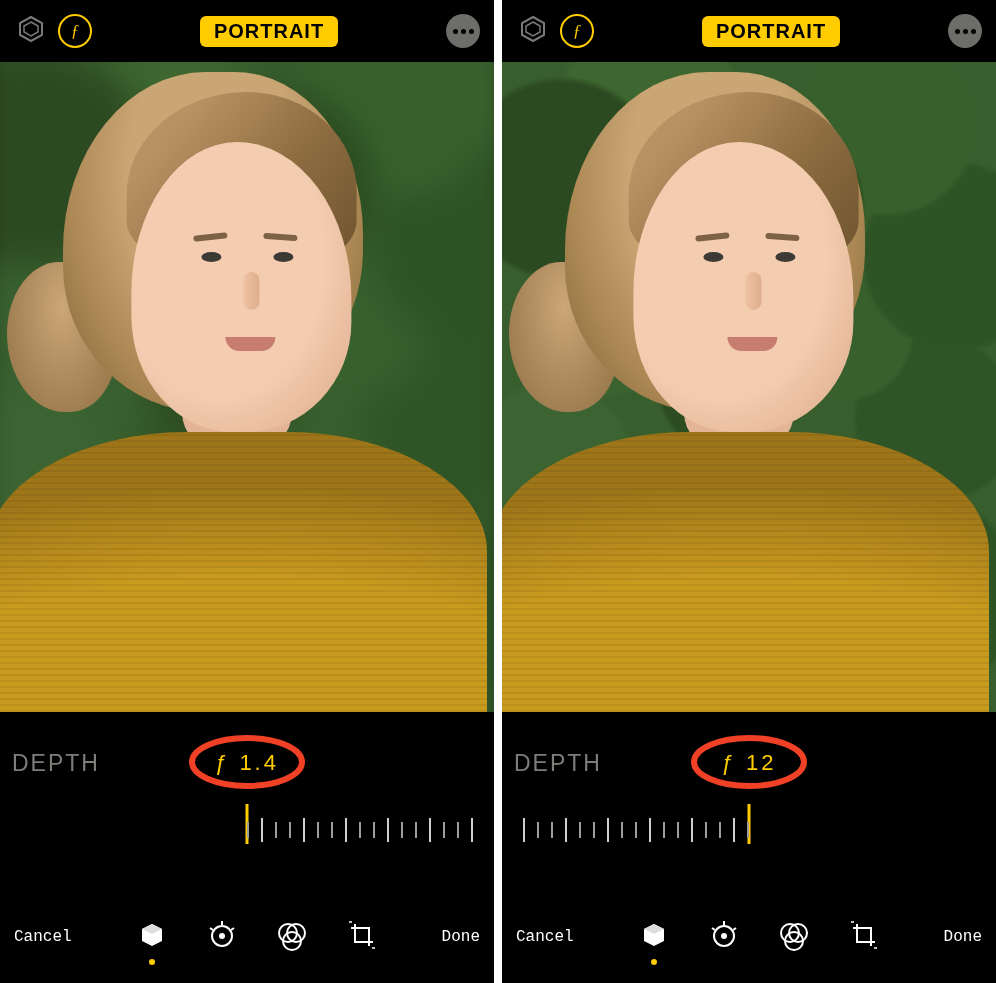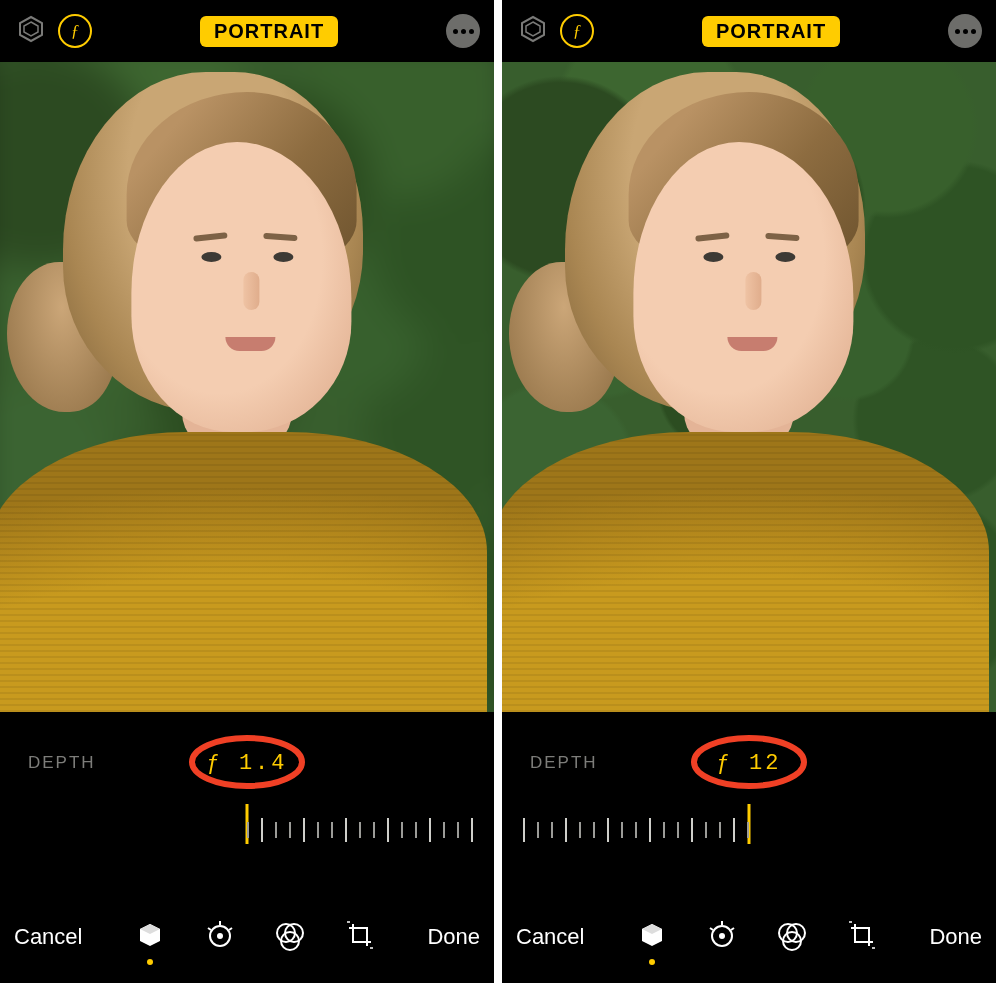--- a/index.html
+++ b/index.html
@@ -153,28 +153,28 @@
     flex: 1;
     display: flex;
     flex-direction: column;
     padding: 0 10px;
   }
   .depth-row {
     display:flex; align-items:center; position:relative;
     margin-top: 28px; height: 46px;
   }
   .depth-label {
-    color:#7d7d7a; font-size:17px; letter-spacing:2px;
-    margin-left: 18px;
+    color:#7d7d7a; font-size:23px; letter-spacing:2px;
+    margin-left: 2px;
     text-align: center;
   }
   .fvalue {
     position:absolute; left:50%; transform:translateX(-50%);
     color:#ffcc00; font-size:22px; letter-spacing:3px;
-    font-family: Liberation Mono, monospace;
+    font-family: Liberation Sans, sans-serif;
   }
   .annot {
     position:absolute; left:50%; top:50%;
     pointer-events:none;
     transform: translate(-50%,-50%);
   }
   .annot svg { display:block; }
   .slider {
     position: relative;
     height: 60px;
@@ -189,21 +189,21 @@
   .marker {
     position:absolute; top:8px; width:3px; height:40px; background:#ffcc00;
     transform: translateX(-50%);
   }
   
   .bottom {
     height: 82px;
     display:flex; align-items:center; justify-content:space-between;
     padding: 0 14px 10px;
   }
-  .txtbtn { font-size:22px; color:#fff; cursor:pointer; }
+  .txtbtn { font-size:16px; color:#fff; cursor:pointer;font-family:Liberation Mono, monospace; }
   .txtbtn.done { color:#ffffff; }
   .toolrow {
     display:flex; gap:30px; align-items:center;
   }
   .toolbtn { width:40px; height:40px; color:#fff; cursor:pointer;
              display:flex; align-items:center; justify-content:center; position:relative; }
   .tool-dot { width:6px; height:6px; border-radius:50%; background:#ffcc00;
               position:absolute; bottom:-8px; left:50%; transform:translateX(-50%); }
 </style>
 </head>

